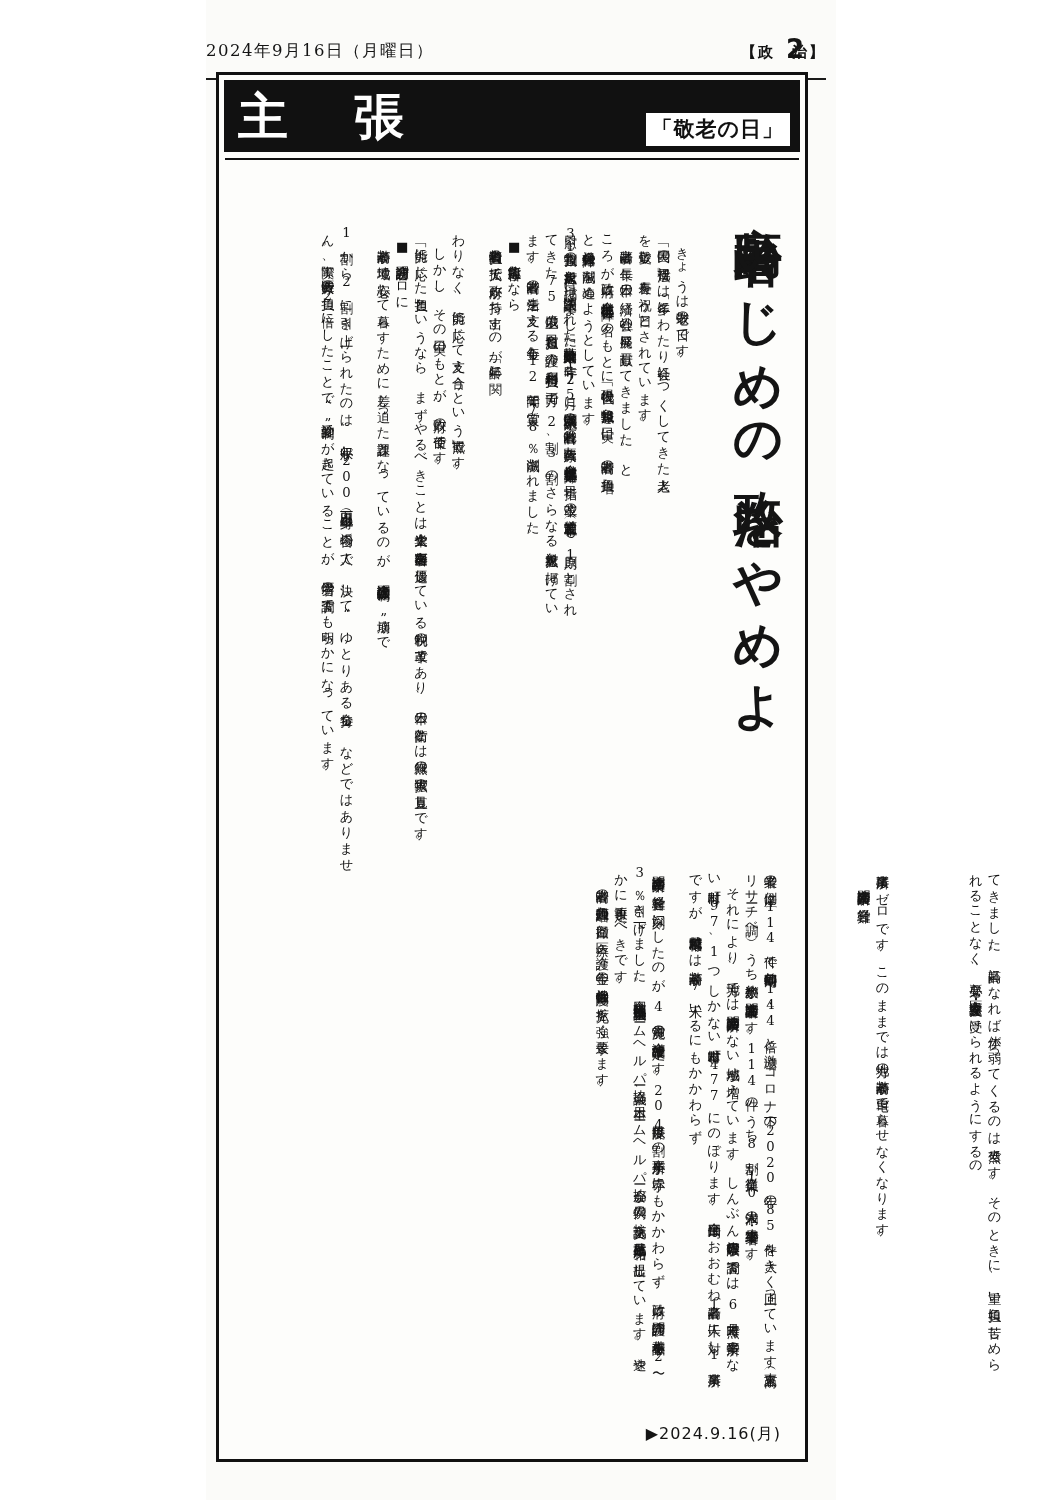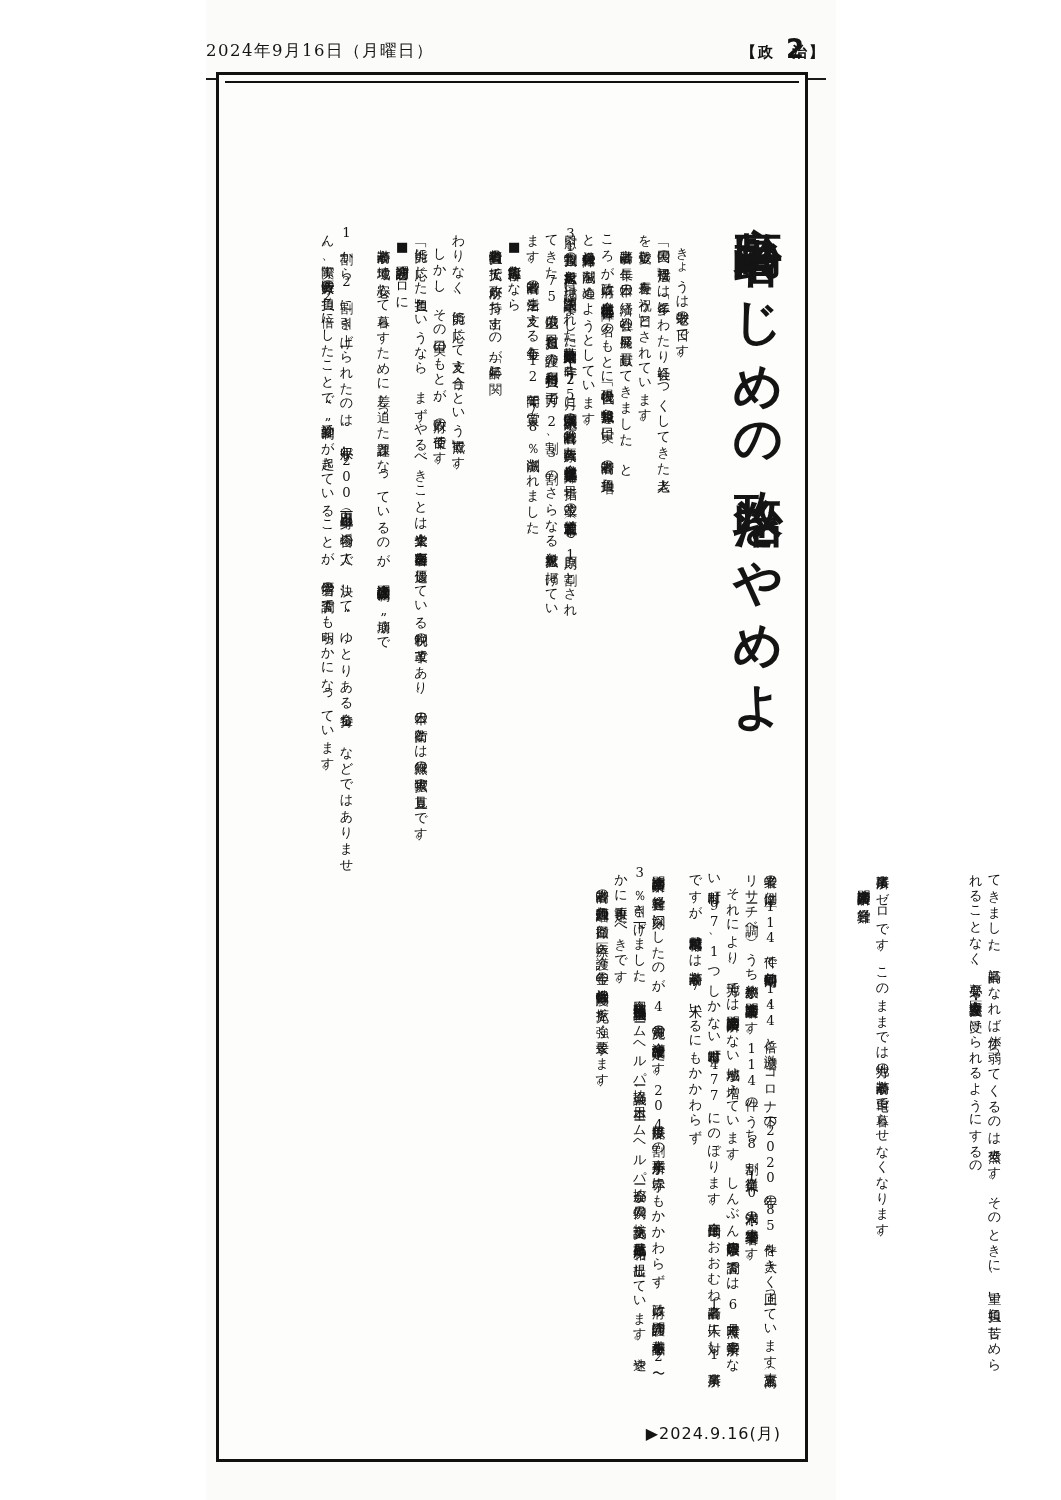--- a/index.html
+++ b/index.html
@@ -194,20 +194,24 @@
 <div class="edge-right"></div>
 
 <div class="masthead">
   <span class="date">2024年9月16日（月曜日）</span>
   <span class="section">【政　治】</span>
 </div>
 <div class="pagenum">2</div>
 
 <div class="article">
 
+  <div class="head-band">
+    <div class="shucho">主　張</div>
+    <div class="kicker">「敬老の日」</div>
+  </div>
   <div class="head-rule"></div>
 
   <div class="headline">高齢者いじめの政治をやめよ</div>
 
   <div class="body-wrap">
     <div class="col c1">　きょうは敬老の日です。
 　「国民の祝日」法では「多年にわたり社会につくしてきた老人を敬愛し、長寿を祝う」日とされています。
 　高齢者は長年、日本の経済、社会の発展に貢献してきました。ところが政府は「全世代型社会保障」の名のもとに「現役世代の負担軽減」を口実に、高齢者の負担増と社会保障給付の削減を進めようとしています。
 　13日に閣議決定された「高齢社会対策大綱」は、75歳以上の高齢者の医療費</div>
     <div class="col c2">窓口3割負担の対象拡大を掲げました。昨年12月に閣議決定された「全世代型社会保障構築を目指す改革の道筋（改革工程）」も、原則1割とされてきた75歳以上の窓口負担と介護の利用料負担の両方で、2割、3割のさらなる対象拡大を掲げています。高齢者の生活を支える年金も12年間で実質7・8％削減されました。

